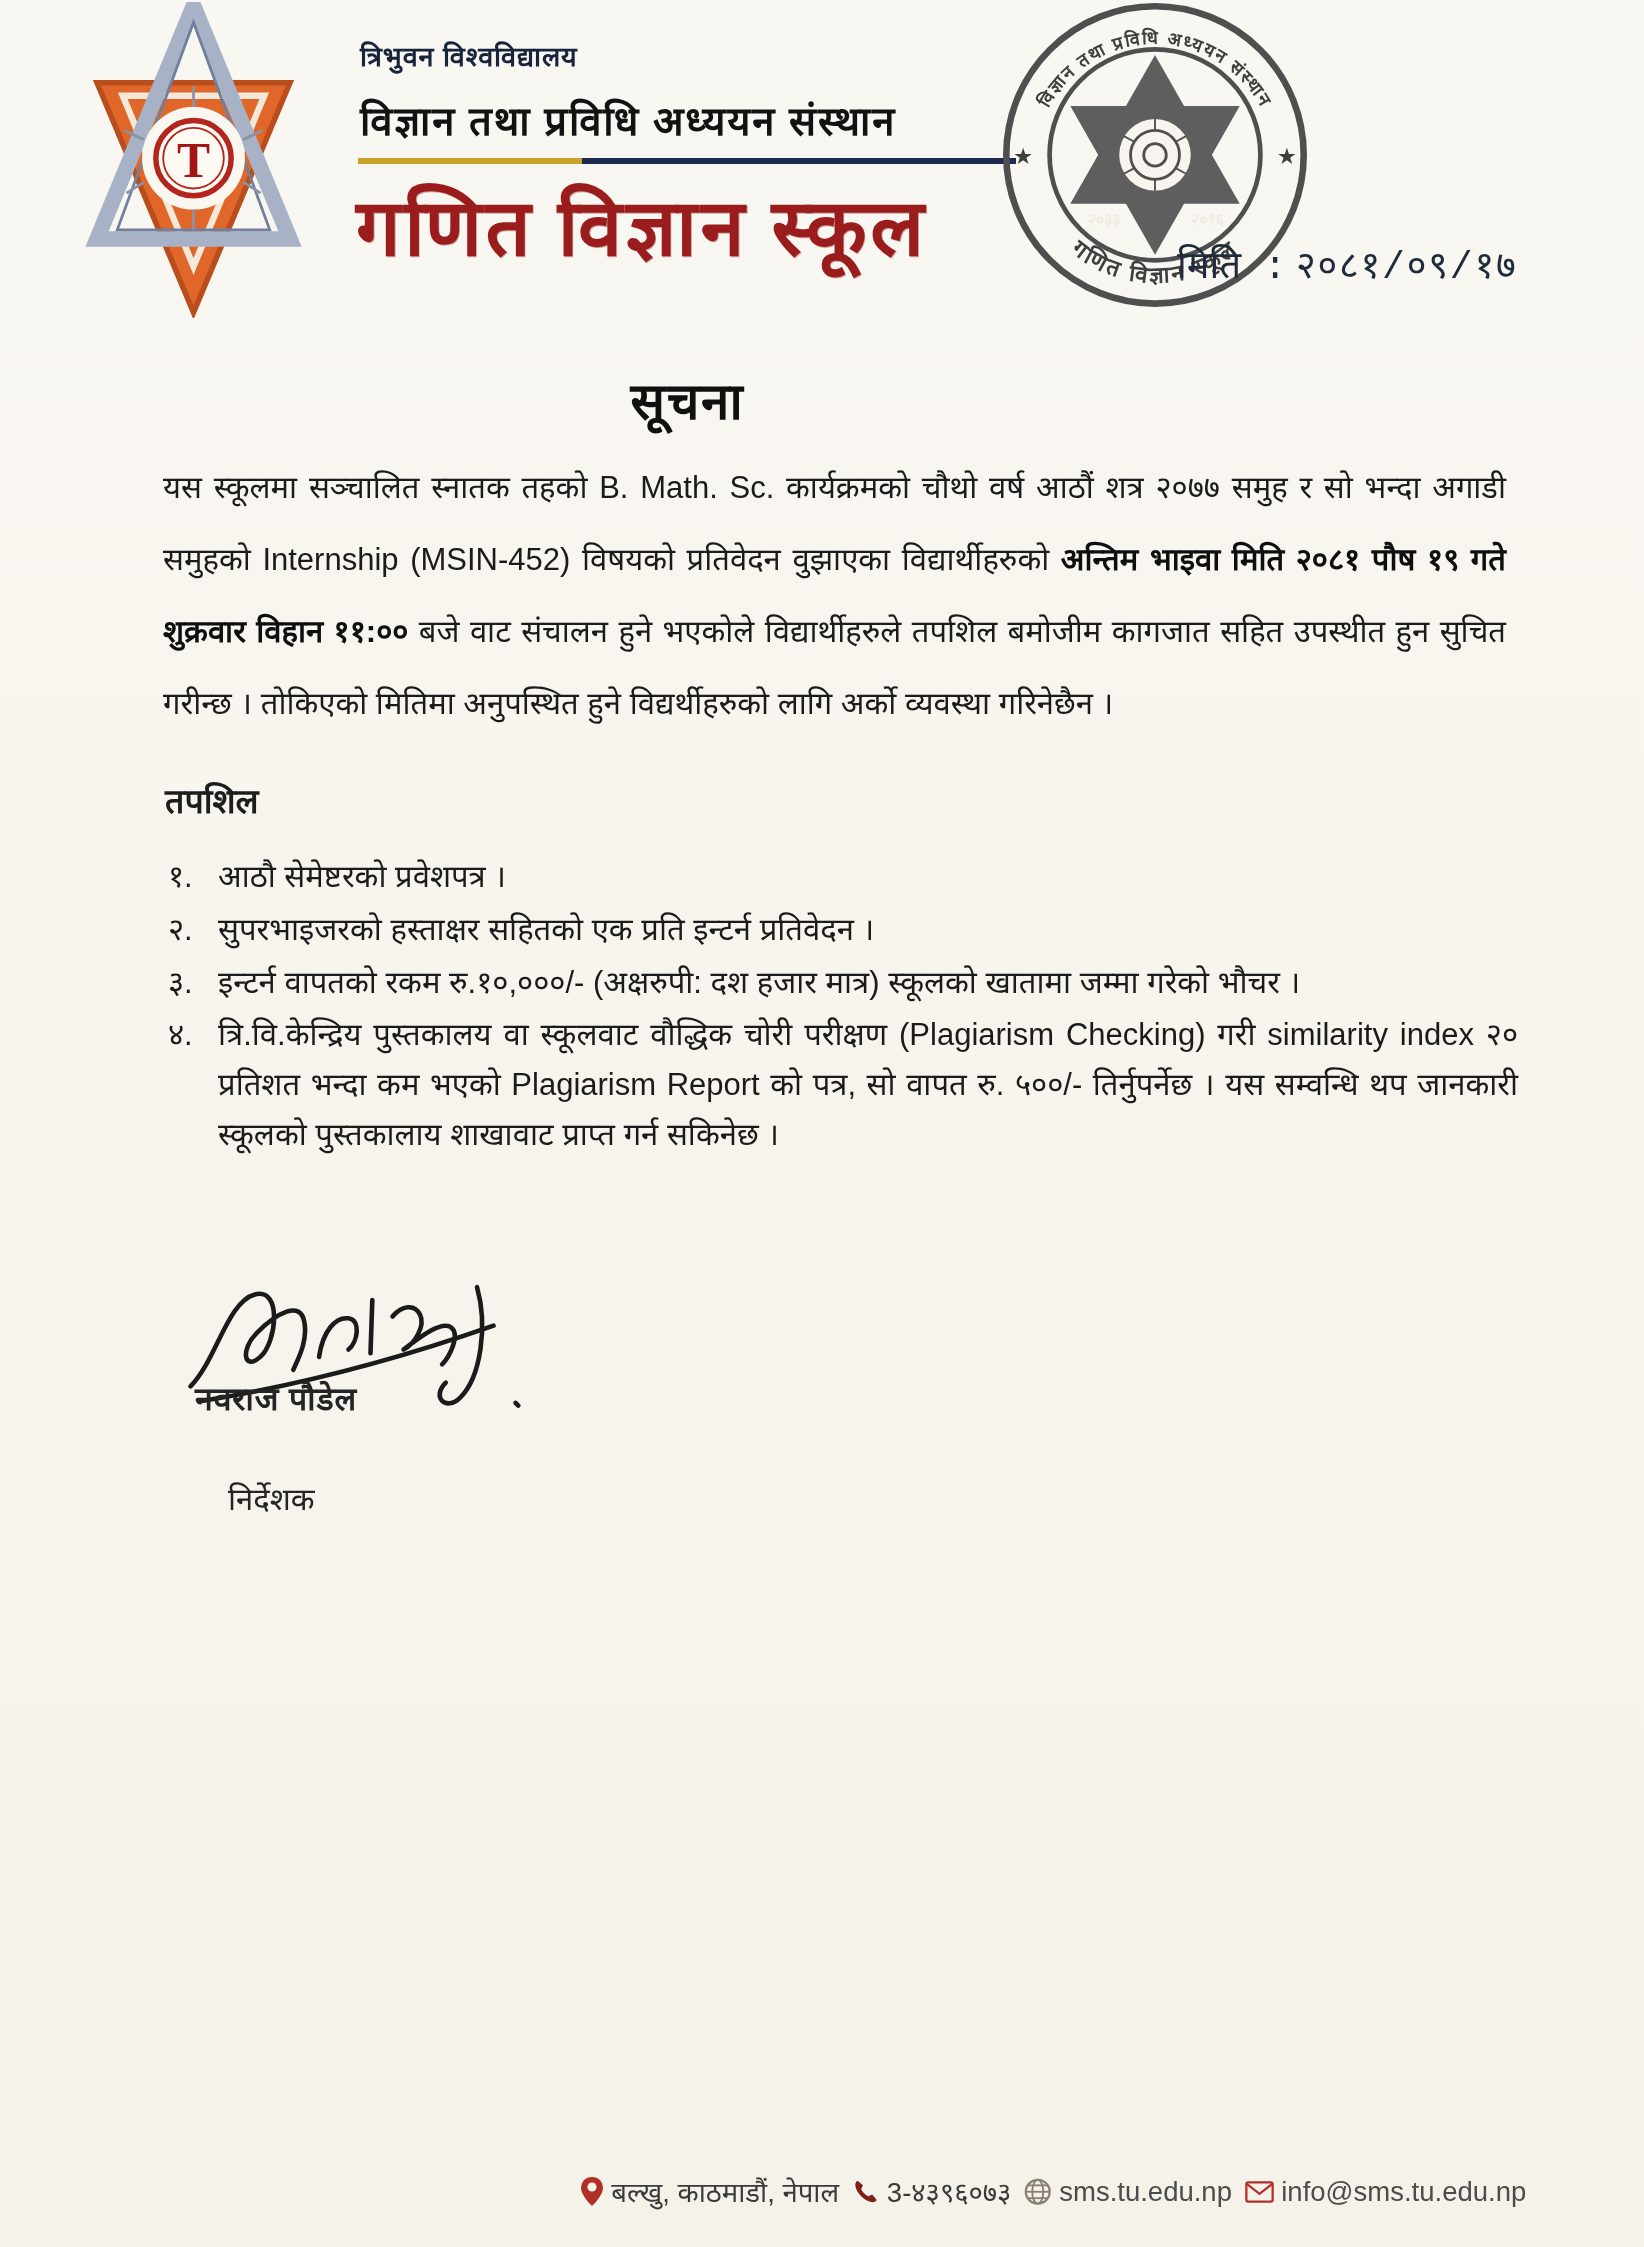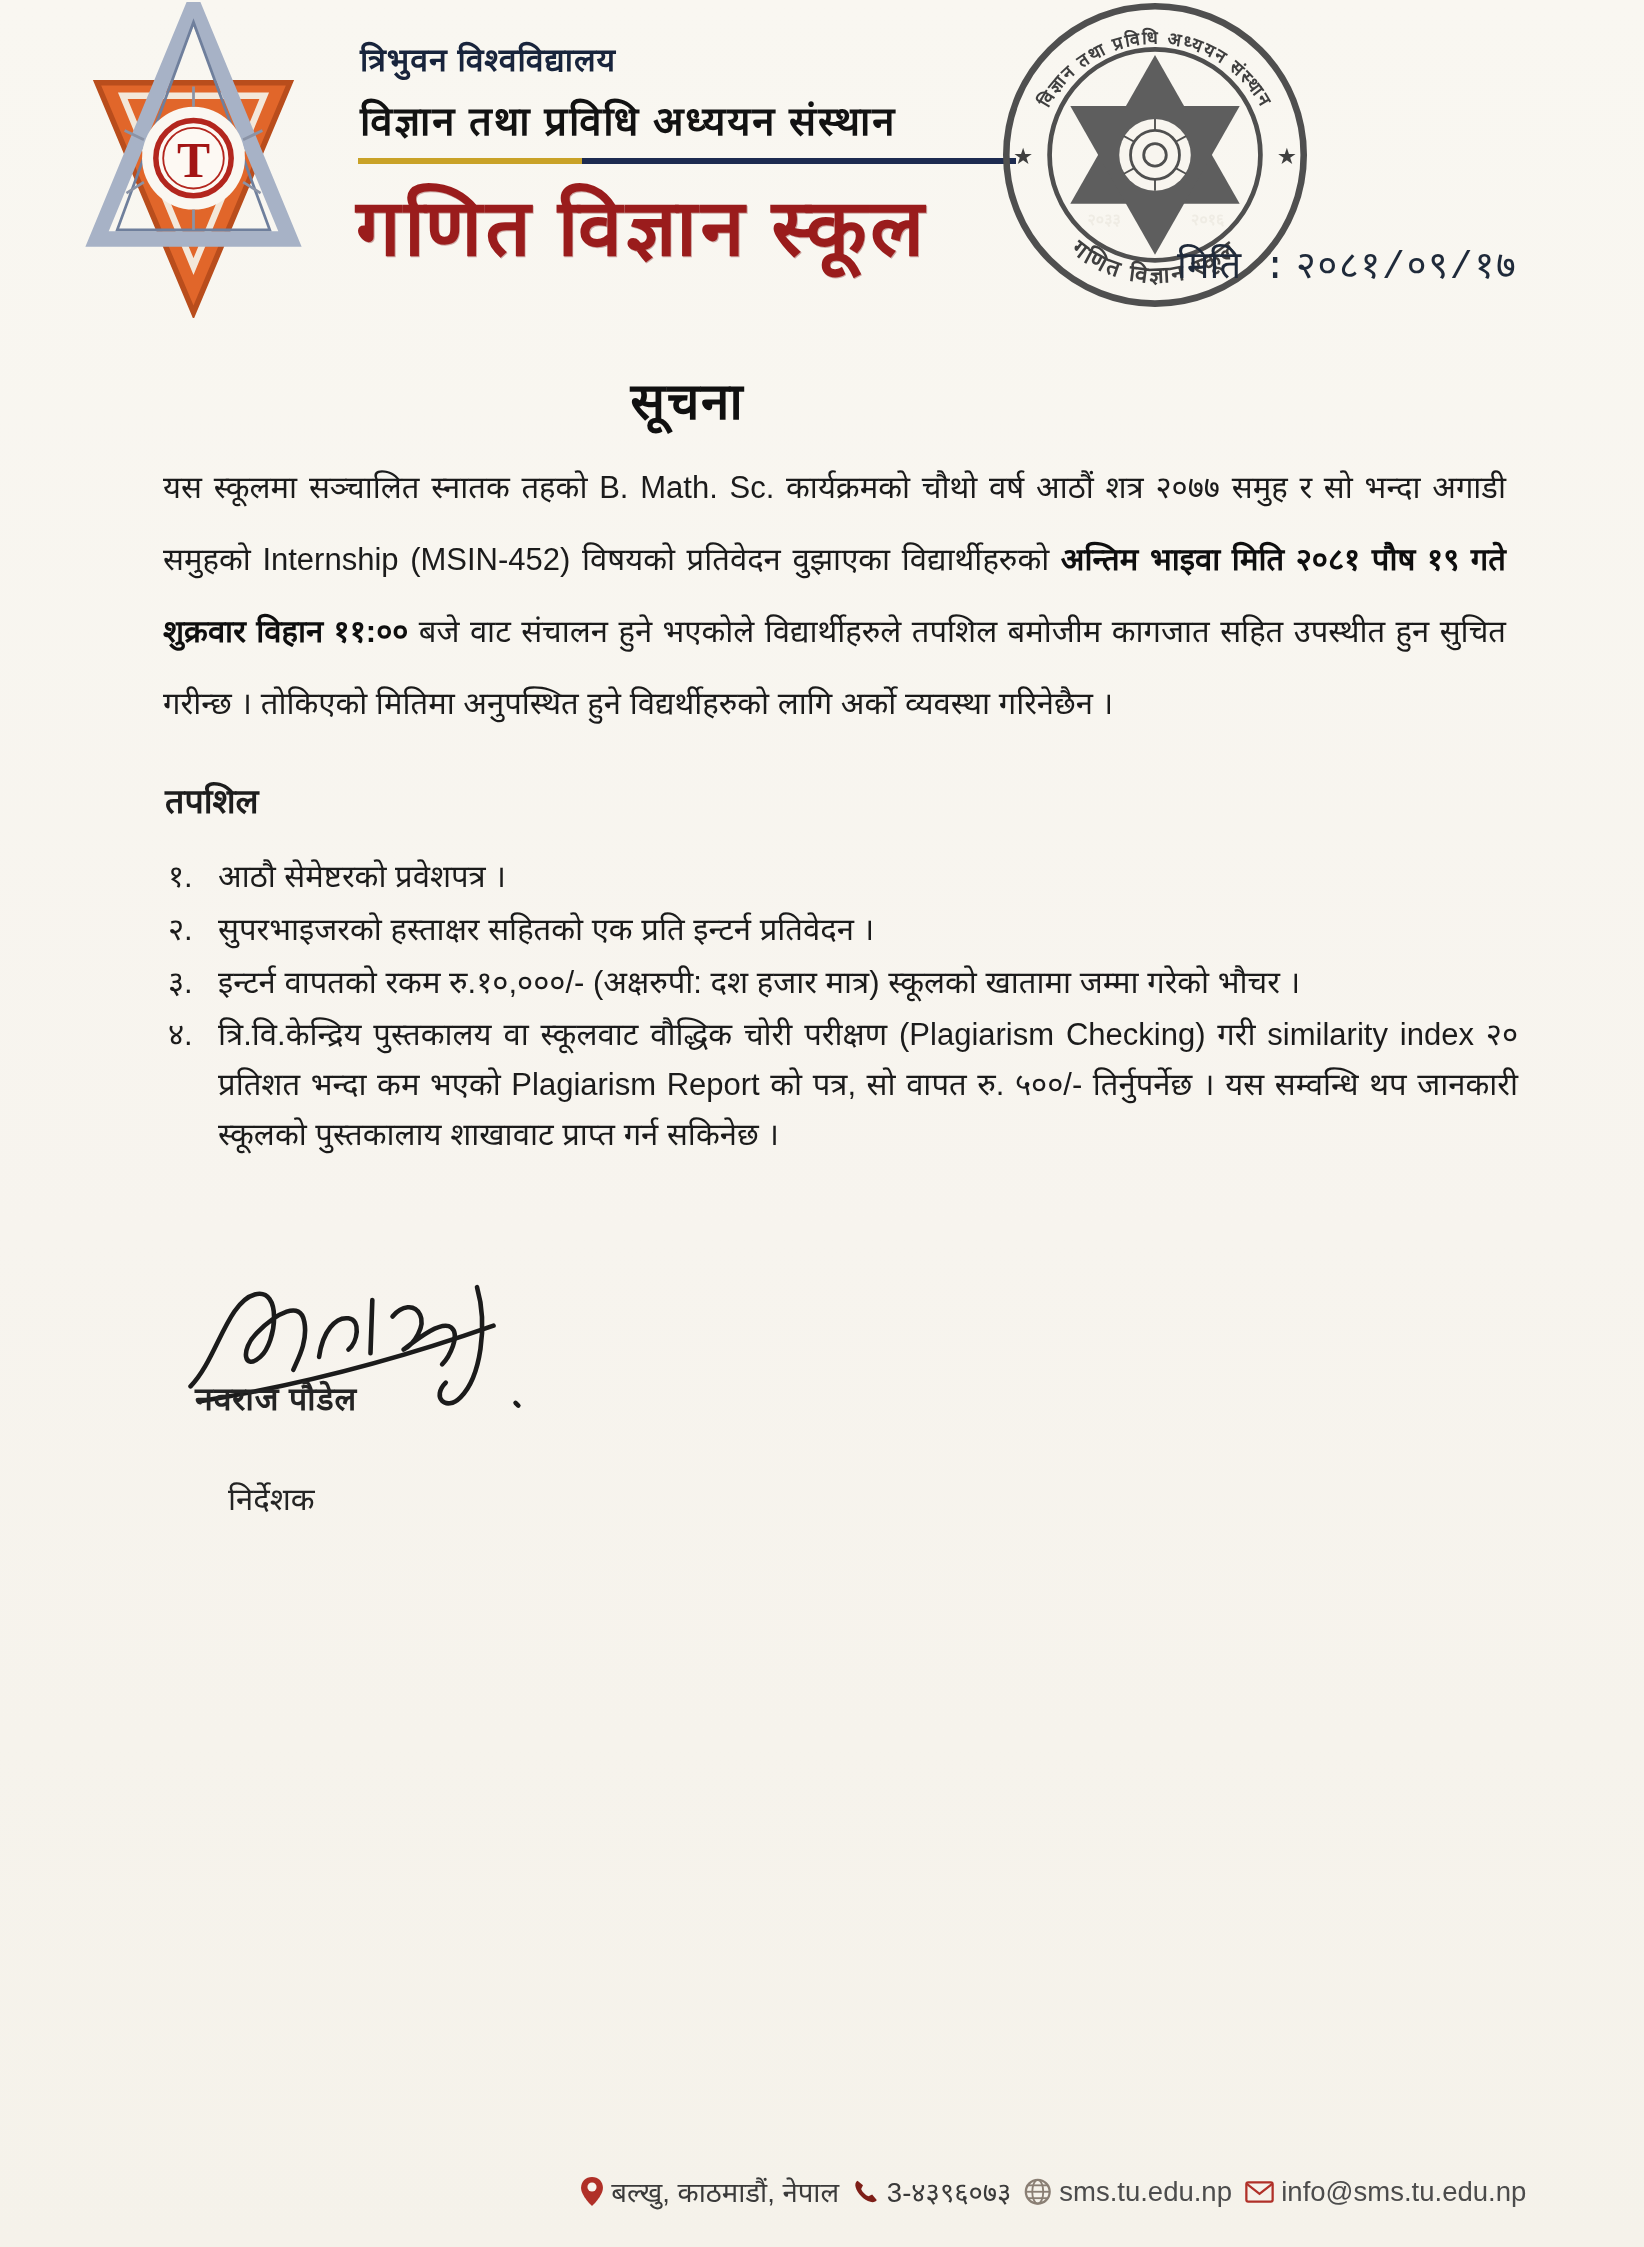--- a/index.html
+++ b/index.html
@@ -4,21 +4,21 @@
 <style>
   html,body{margin:0;padding:0;}
   body{
     width:1645px;height:2247px;position:relative;overflow:hidden;
     background:linear-gradient(180deg,#f9f7f1 0%,#f7f4ee 55%,#f5f2ea 100%);
     font-family:"Liberation Sans","DejaVu Sans",sans-serif;
     color:#1c1c1c;
   }
   .abs{position:absolute;}
   
-  .univ{left:360px;top:37px;font-size:32px;font-weight:bold;color:#18243c;letter-spacing:0.9px;}
+  .univ{left:360px;top:37px;font-size:27px;font-weight:bold;color:#18243c;letter-spacing:0.9px;}
   .inst{left:360px;top:92px;font-size:40px;font-weight:bold;color:#121212;letter-spacing:1.8px;}
   .hrule{left:358px;top:158px;width:658px;height:6.4px;
     background:linear-gradient(90deg,#c9a227 0%,#c9a227 34%,#1d2b50 34%,#1d2b50 100%);}
   .school{left:356px;top:171px;font-size:79px;font-weight:bold;color:#9a1c1c;
     font-family:"Liberation Serif","DejaVu Serif",serif;letter-spacing:3.7px;
     text-shadow:0.9px 0.9px 0 rgba(120,20,20,.35);}
   .dateline{left:1177px;top:237px;font-size:38px;color:#1f2a3a;white-space:nowrap;font-family:Liberation Mono, monospace;}
   .dateline .dval{margin-left:9.2px;letter-spacing:1.8px;}
   
   .ntitle{left:0;top:364px;width:1375px;text-align:center;font-size:51px;font-weight:bold;color:#101010;letter-spacing:1.8px;}

